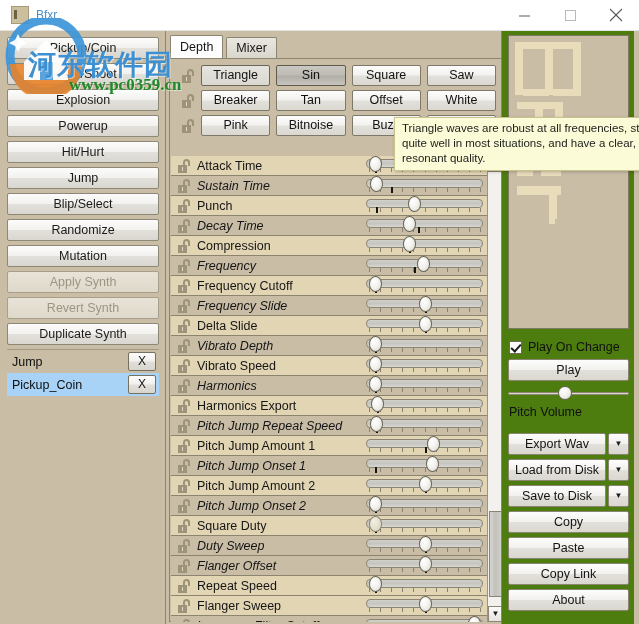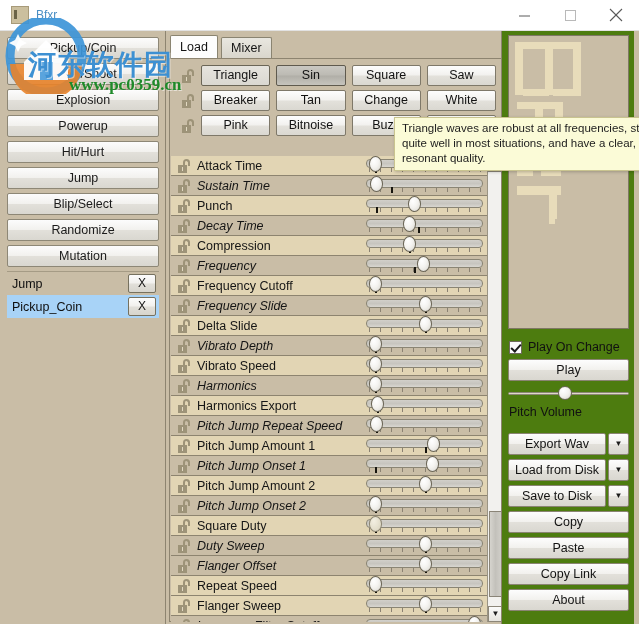--- a/index.html
+++ b/index.html
@@ -436,38 +436,43 @@
         <div class="gen-btn">Explosion</div>
         <div class="gen-btn">Powerup</div>
         <div class="gen-btn">Hit/Hurt</div>
         <div class="gen-btn">Jump</div>
         <div class="gen-btn">Blip/Select</div>
         <div class="gen-btn">Randomize</div>
         <div class="gen-btn">Mutation</div>
       </div>
 
 
+    <div id="action-buttons">
+        <div class="gen-btn disabled">Apply Synth</div>
+        <div class="gen-btn disabled">Revert Synth</div>
+        <div class="gen-btn">Duplicate Synth</div>
+      </div>
 
     <div class="sound-list" id="sound-list">
         <div class="sound-item">
           <div class="sname">Jump</div>
           <div class="x-btn">X</div>
         </div>
         <div class="sound-item selected">
           <div class="sname">Pickup_Coin</div>
           <div class="x-btn">X</div>
         </div>
         <div style="height: 20px;"></div>
       </div>
   </div>
 
   <div class="main">
 
     <div class="tabs" id="tabs">
-        <div class="tab active">Load</div>
+        <div class="tab active">Depth</div>
         <div class="tab">Mixer</div>
       </div>
 
     <div class="panel">
       <div class="wave-rows" id="wave-rows">
           <div class="wave-row">
             <div class="lockcell">
               <span class="padlock">
                 <span class="shackle"></span>
                 <span class="body"></span>
@@ -480,21 +485,21 @@
           </div>
           <div class="wave-row">
             <div class="lockcell">
               <span class="padlock">
                 <span class="shackle"></span>
                 <span class="body"></span>
               </span>
             </div>
             <div class="wbtn">Breaker</div>
             <div class="wbtn">Tan</div>
-            <div class="wbtn">Change</div>
+            <div class="wbtn">Offset</div>
             <div class="wbtn">White</div>
           </div>
           <div class="wave-row">
             <div class="lockcell">
               <span class="padlock">
                 <span class="shackle"></span>
                 <span class="body"></span>
               </span>
             </div>
             <div class="wbtn">Pink</div>

